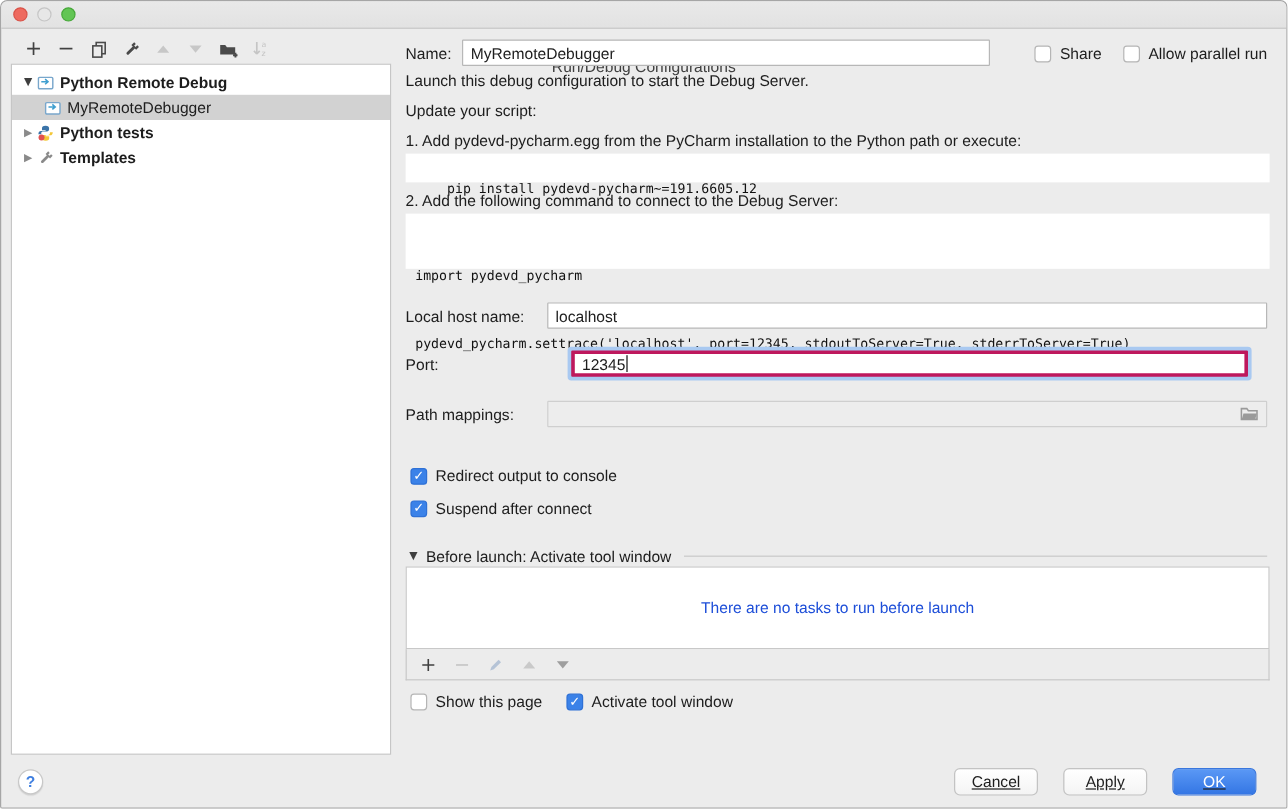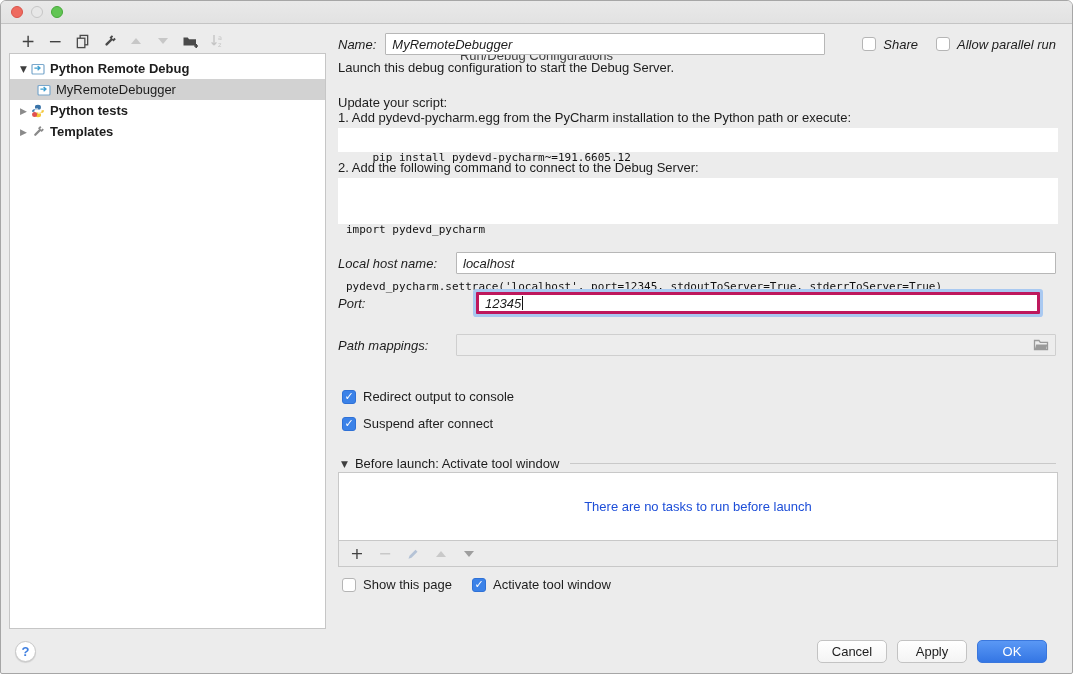--- a/index.html
+++ b/index.html
@@ -31,53 +31,53 @@
   .trow.selected{background:#d2d2d2;}
   .trow .chev{width:15px;text-align:center;font-size:9px;color:#3e3e3e;flex:0 0 15px;
     font-family:"DejaVu Sans",sans-serif;}
   .trow .chev.dim{color:#8a8a8a;}
   .trow.child{padding-left:27px;}
   .trow .ticon{width:15px;height:15px;margin-right:4px;flex:0 0 15px;display:flex;align-items:center;}
   .trow .tlabel{font-size:13px;}
   .trow.bold .tlabel{font-weight:bold;}
   
   .abs{position:absolute;}
-  .frow{display:flex;align-items:center;font-style:italic;}
+  .frow{display:flex;align-items:center;}
   .flabel{width:118px;flex:0 0 118px;font-size:13px;}
   .field{height:22px;box-sizing:border-box;background:#fff;border:1px solid #b7b7b7;
     border-radius:1px;display:flex;align-items:center;padding:0 6px;font-size:13px;}
   .field.focused{border:3px solid #be185d;box-shadow:0 0 0 3px #a9c9f1;}
   .field.disabled{background:#ededed;border-color:#cfcfcf;}
   .caret{display:inline-block;width:1px;height:14px;background:#111;margin-left:1px;}
   .txt{font-size:13px;color:#1d1d1d;white-space:nowrap;}
   .codeblock{background:#fff;font-family:"DejaVu Sans Mono",monospace;font-size:11px;
     color:#111;padding:3px 8px;box-sizing:border-box;white-space:pre;line-height:19px;}
   
-  .cbrow{display:flex;align-items:center;gap:7px;cursor:default;}
+  .cbrow{display:flex;align-items:flex-end;gap:7px;cursor:default;}
   .cb{width:14px;height:14px;box-sizing:border-box;border:1px solid #b5b5b5;border-radius:3px;
     background:#fff;display:flex;align-items:center;justify-content:center;flex:0 0 14px;}
   .cb.checked{background:#3b82e8;border-color:#2f71d6;}
   .cb.checked::after{content:"✓";color:#fff;font-size:11px;font-family:"DejaVu Sans",sans-serif;
     line-height:1;margin-top:-1px;}
   .cblabel{font-size:13px;}
   
   .bl-header{display:flex;align-items:center;gap:7px;}
   .bl-header .tri{font-size:9px;color:#3e3e3e;font-family:"DejaVu Sans",sans-serif;}
   .bl-header .hline{flex:1;height:1px;background:#c9c9c9;margin-left:4px;}
   .tasksbox{background:#fff;border:1px solid #c8c8c8;box-sizing:border-box;
     display:flex;align-items:center;justify-content:center;}
   .empty-tasks{color:#1d4ed8;font-size:13px;}
   .blstrip{background:#ececec;border:1px solid #c8c8c8;border-top:none;box-sizing:border-box;
     display:flex;align-items:center;gap:12px;padding-left:10px;}
   
   .helpbtn{position:absolute;left:14px;top:640px;width:21px;height:21px;border-radius:50%;
     background:#fff;border:1px solid #c8c8c8;box-shadow:0 1px 1px rgba(0,0,0,.12);
     display:flex;align-items:center;justify-content:center;color:#3f7fe0;font-weight:bold;
     font-size:13px;box-sizing:border-box;}
-  .footer-btns{position:absolute;right:25px;top:639px;display:flex;gap:10px;}
+  .footer-btns{position:absolute;right:25px;top:639px;display:flex;gap:21px;text-decoration:underline;}
   .btn{height:23px;min-width:70px;padding:0 12px;background:linear-gradient(#fff,#f4f4f4);
     border:1px solid #c3c3c3;border-radius:5px;font-size:13px;color:#1d1d1d;
     display:flex;align-items:center;justify-content:center;box-sizing:border-box;
     font-family:"Liberation Sans",sans-serif;}
   .btn.primary{background:linear-gradient(#5a98f5,#3476e4);border-color:#3a77dd;color:#fff;}
   svg{display:block;}
 </style>
 </head>
 <body>
 
@@ -186,21 +186,21 @@
       <span class="cblabel">Share</span>
     </label>
     <span style="width:18px;"></span>
     <label class="cbrow">
       <span class="cb"></span>
       <span class="cblabel">Allow parallel run</span>
     </label>
   </div>
 
   <div class="abs txt" style="left:337px;top:59px;">Launch this debug configuration to start the Debug Server.</div>
-  <div class="abs txt" style="left:337px;top:94px;">Update your script:</div>
+  <div class="abs txt" style="left:337px;top:84px;">Update your script:</div>
   <div class="abs txt" style="left:337px;top:109px;">1. Add pydevd-pycharm.egg from the PyCharm installation to the Python path or execute:</div>
 
   <div class="abs codeblock" style="left:337px;top:127px;width:720px;height:24px;line-height:18px;">
     <span>pip install pydevd-pycharm~=191.6605.12</span>
   </div>
 
   <div class="abs txt" style="left:337px;top:159px;">2. Add the following command to connect to the Debug Server:</div>
 
   <div class="abs codeblock" style="left:337px;top:177px;width:720px;height:46px;padding-top:4px;">
     <div>import pydevd_pycharm</div>

